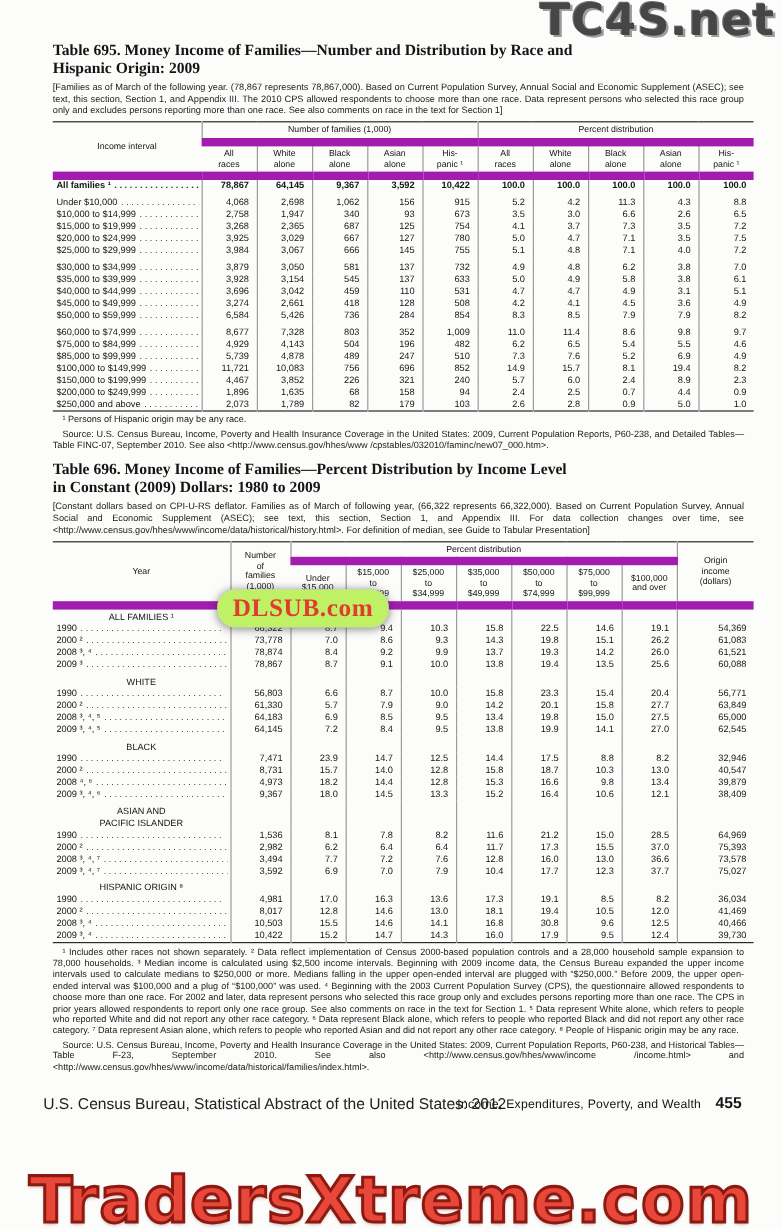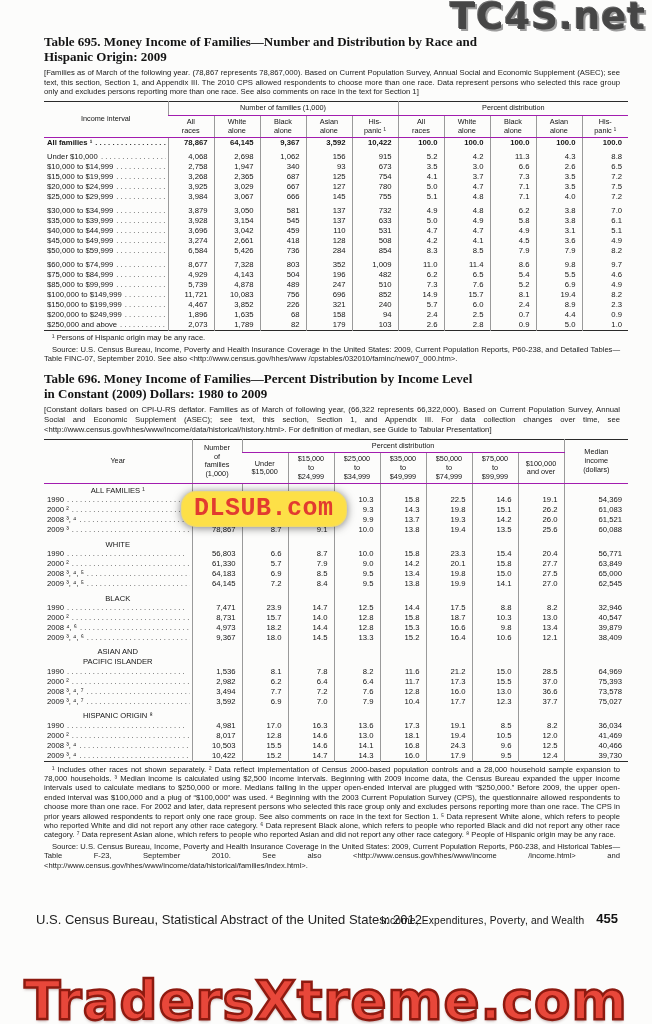--- a/index.html
+++ b/index.html
@@ -19,21 +19,21 @@
   .note{font-size:7.7px;line-height:9.7px;text-align:justify;margin:0 0 4px;color:#1a1a1a}
 
   table.dtable{
     width:100%;border-collapse:collapse;table-layout:fixed;
     border-top:1px solid #2a2a2a;border-bottom:1px solid #2a2a2a;
   }
   .dtable th{
     font-weight:400;font-size:7.3px;line-height:8.7px;text-align:center;
     vertical-align:middle;padding:2px 1px;white-space:pre-line;
   }
-  .dtable thead th{border-bottom:1px solid #a21caf}
+  .dtable thead th{border-bottom:7px solid #a21caf}
   .dtable th,.dtable td{border-left:1px solid #9a9a9a}
   .dtable th:first-child,.dtable td:first-child{border-left:0}
   .dtable td{
     font-size:7.7px;line-height:10px;text-align:right;
     padding:0 6px 0 0;white-space:nowrap;overflow:hidden;height:10px;
   }
   td.lbl{padding:0 2px 0 3px;text-align:left}
   .lblwrap{display:flex;align-items:baseline}
   .dots{flex:1;overflow:hidden;white-space:nowrap;margin-left:3px;color:#333}
   tr.gap td{padding-top:4px}
@@ -51,22 +51,22 @@
   .imprint{position:absolute;top:912px;left:36px;font-size:13px;color:#222}
 
   
   .wm-top{
     position:absolute;top:-5px;right:6px;
     font-family:"DejaVu Sans",sans-serif;font-size:37px;font-weight:800;letter-spacing:1px;
     color:#464646;text-shadow:2px 2px 0 #9d9d9d, -1px -1px 0 #6d6d6d;
   }
   .wm-mid{
     position:absolute;top:491px;left:181px;
-    background:#fde047;border-radius:15px;padding:3px 13px 4px;
-    font-family:Liberation Mono, monospace;font-size:25px;font-weight:800;letter-spacing:.5px;
+    background:#bef264;border-radius:15px;padding:3px 13px 4px;
+    font-family:Liberation Serif, serif;font-size:21px;font-weight:800;letter-spacing:.5px;
     color:#e23b30;box-shadow:0 1px 8px rgba(40,40,40,.6), inset 0 0 2px #cfcfcf;
   }
   .wm-bottom{
     position:absolute;bottom:-3px;left:0;width:100%;text-align:center;
     font-family:"DejaVu Sans",sans-serif;font-size:53px;line-height:1;font-weight:800;letter-spacing:1px;
     color:#e8473a;-webkit-text-stroke:2.5px #8d1a10;text-shadow:0 2px 3px rgba(60,0,0,.35);
     white-space:nowrap;
   }
 </style>
 </head>
@@ -473,21 +473,21 @@
         <col style="width:64px">
       </colgroup>
       <thead>
         <tr>
           <th rowspan="2">Year</th>
           <th rowspan="2">Number
 of
 families
 (1,000)</th>
           <th colspan="7">Percent distribution</th>
-          <th rowspan="2">Median
+          <th rowspan="2">Origin
 income
 (dollars)</th>
         </tr>
         <tr id="t696-ranges">
             <th>Under
 $15,000</th>
             <th>$15,000
 to
 $24,999</th>
             <th>$25,000
@@ -879,21 +879,21 @@
               <div class="lblwrap">
                 <span>2008 ³, ⁴</span>
                 <span class="dots">. . . . . . . . . . . . . . . . . . . . . . . . . . . .</span>
               </div>
             </td>
             <td>10,503</td>
             <td>15.5</td>
             <td>14.6</td>
             <td>14.1</td>
             <td>16.8</td>
-            <td>24.3</td>
+            <td>30.8</td>
             <td>9.6</td>
             <td>12.5</td>
             <td>40,466</td>
           </tr>
           <tr>
             <td class="lbl">
               <div class="lblwrap">
                 <span>2009 ³, ⁴</span>
                 <span class="dots">. . . . . . . . . . . . . . . . . . . . . . . . . . . .</span>
               </div>

